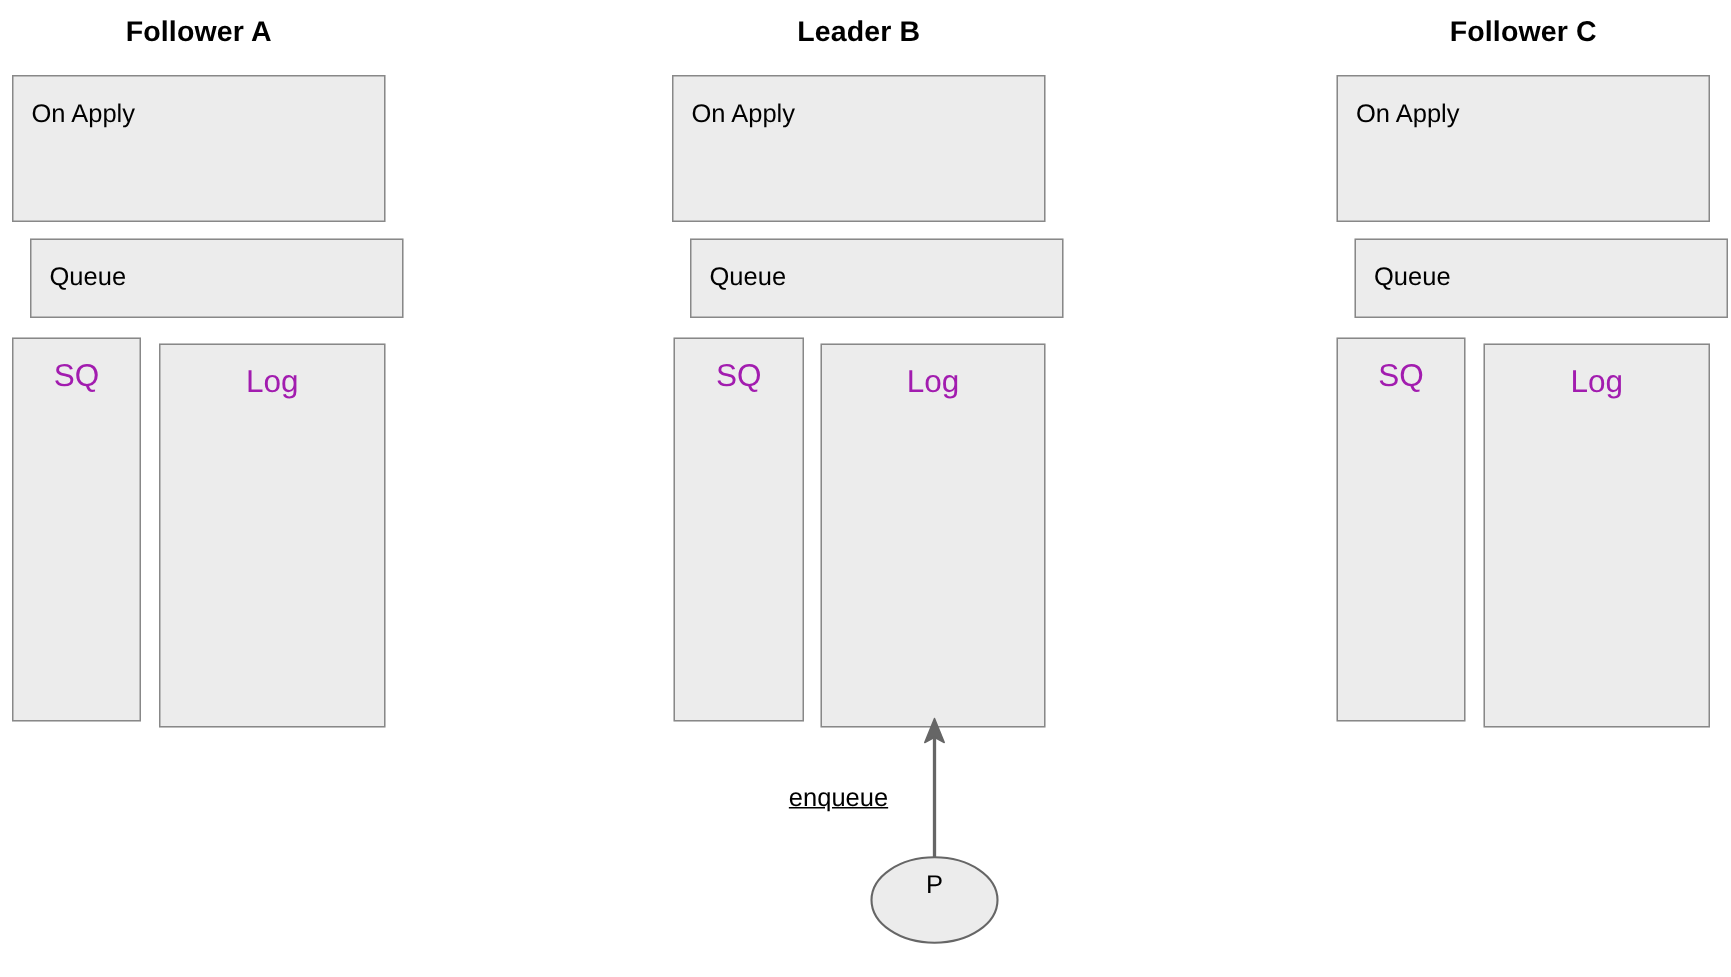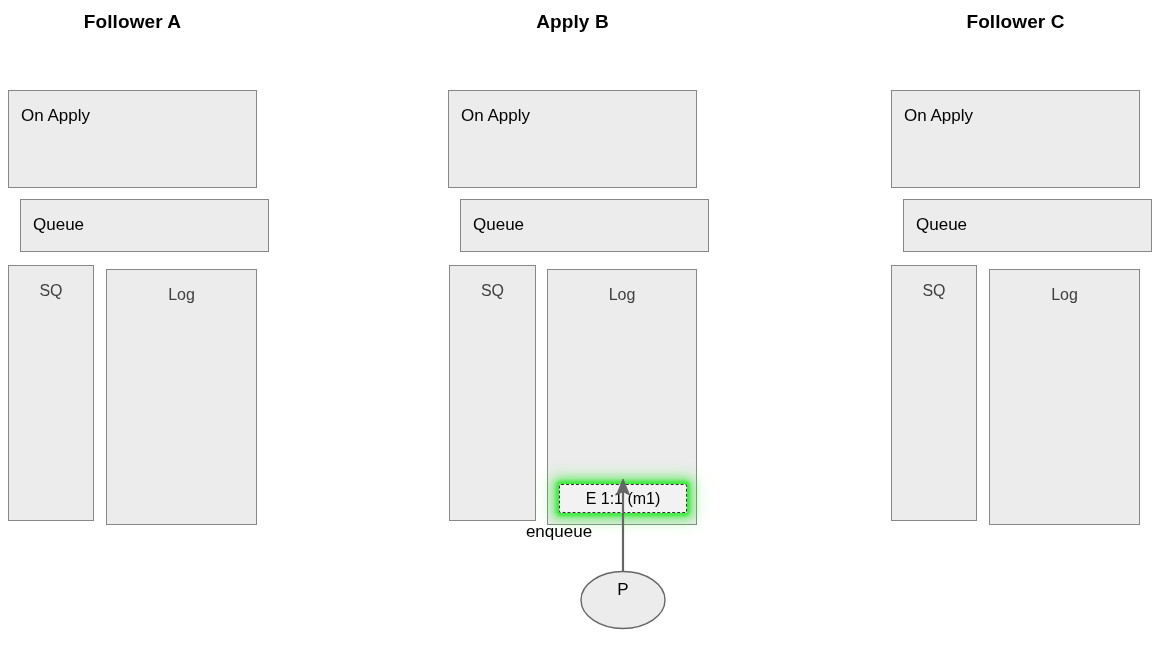--- a/index.html
+++ b/index.html
@@ -44,21 +44,20 @@
     line-height: 24px;
     letter-spacing: 0.1px;
   }
 
   
   .box {
     position: absolute;
     background: #ececec;
     border: 1px solid #888888;
     box-sizing: border-box;
-    margin-top: 40px;
   }
 
   .box-on-apply {
     left: 0;
     top: 50px;
     width: 249px;
     height: 98px;
   }
   .box-queue {
     left: 12px;
@@ -89,22 +88,22 @@
     font-size: 17px;
     color: #000000;
     line-height: 20px;
   }
   .label-center {
     position: absolute;
     left: 0;
     top: 15px;
     width: 100%;
     text-align: center;
-    font-size: 16px;
-    color: #404040;
+    font-size: 21px;
+    color: #a21caf;
     line-height: 20px;
   }
 
   
   .log-entry {
     position: absolute;
     left: 11px;
     bottom: 11px;
     width: 128px;
     height: 29px;
@@ -139,20 +138,21 @@
   }
   .edge-label {
     position: absolute;
     left: 15px;
     top: 52px;
     width: 108px;
     text-align: center;
     font-size: 17px;
     color: #000000;
     line-height: 20px;
+    text-decoration: underline;
   }
   .producer-label {
     position: absolute;
     left: 91px;
     top: 110px;
     width: 84px;
     text-align: center;
     font-size: 17px;
     color: #000000;
     line-height: 20px;
@@ -177,38 +177,37 @@
     <div class="box box-sq">
       <div class="label-center">SQ</div>
     </div>
 
     <div class="box box-log">
       <div class="label-center">Log</div>
     </div>
   </div>
 
   <div class="column col-b">
-    <div class="column-title">Apply B</div>
+    <div class="column-title">Leader B</div>
 
     <div class="box box-on-apply">
       <div class="label-left">On Apply</div>
     </div>
 
     <div class="box box-queue">
       <div class="label-left">Queue</div>
     </div>
 
     <div class="box box-sq">
       <div class="label-center">SQ</div>
     </div>
 
     <div class="box box-log">
       <div class="label-center">Log</div>
 
-      <div class="log-entry">E 1:1 (m1)</div>
     </div>
   </div>
 
   <div class="column col-c">
     <div class="column-title">Follower C</div>
 
     <div class="box box-on-apply">
       <div class="label-left">On Apply</div>
     </div>
 

